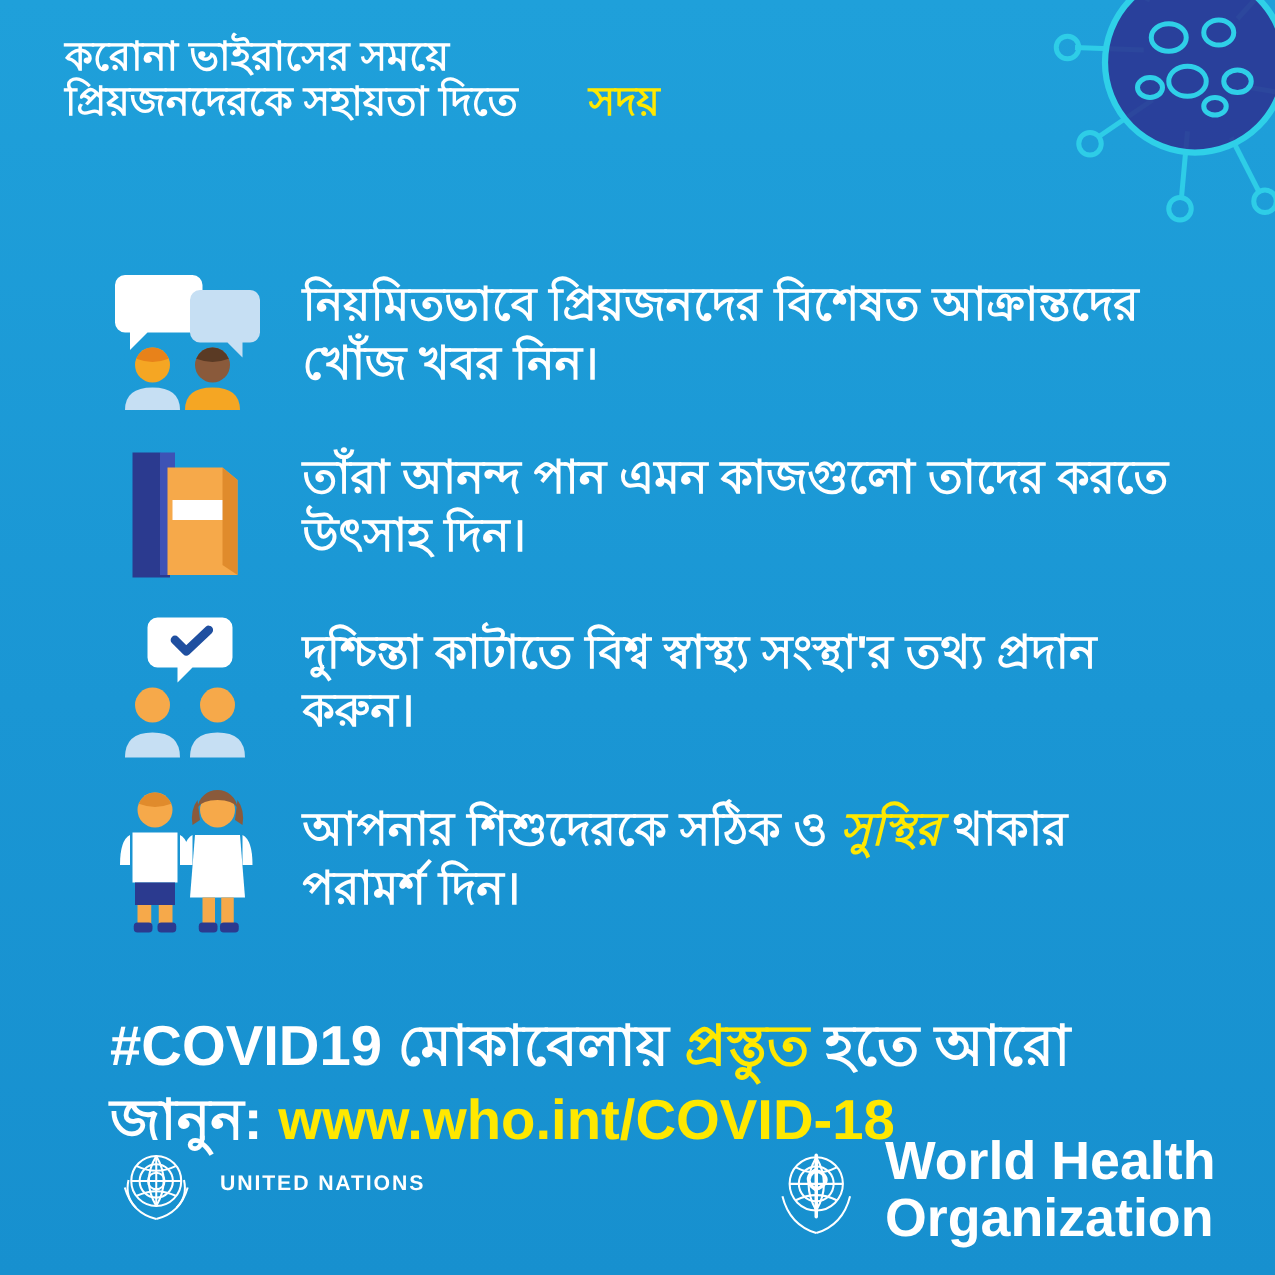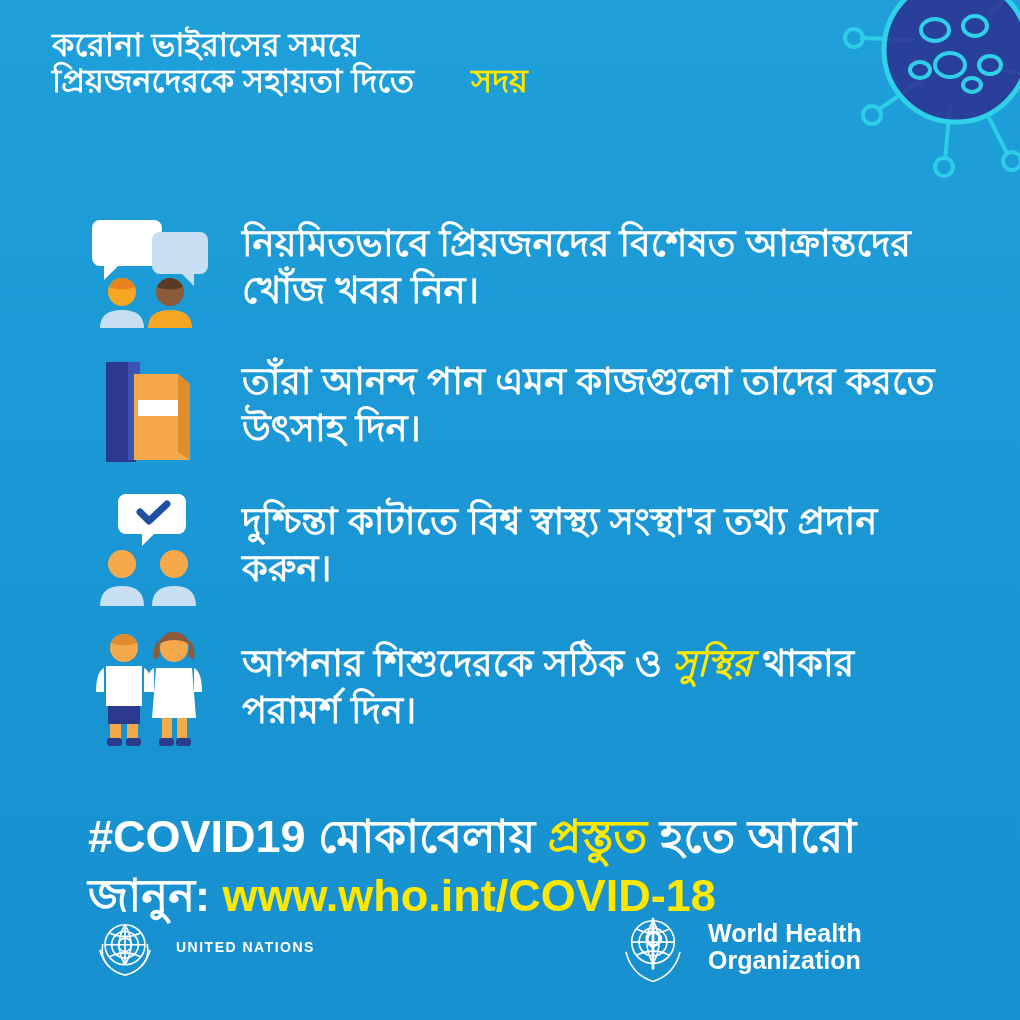--- a/index.html
+++ b/index.html
@@ -107,35 +107,35 @@
   }
   .un-logo {
     position: absolute;
     left: 88px;
     top: 0;
     display: flex;
     align-items: center;
   }
   .un-logo .un-text {
     color: #ffffff;
-    font-size: 14px;
+    font-size: 17px;
     font-weight: bold;
     letter-spacing: 1.5px;
     margin-left: 14px;
   }
   .who-logo {
     position: absolute;
     left: 612px;
     top: -4px;
     display: flex;
     align-items: center;
   }
   .who-logo .who-text {
     color: #ffffff;
-    font-size: 25px;
+    font-size: 43px;
     font-weight: bold;
     line-height: 1.08;
     margin-left: 14px;
   }
 </style>
 </head>
 <body>
 
 <div class="poster">
 

